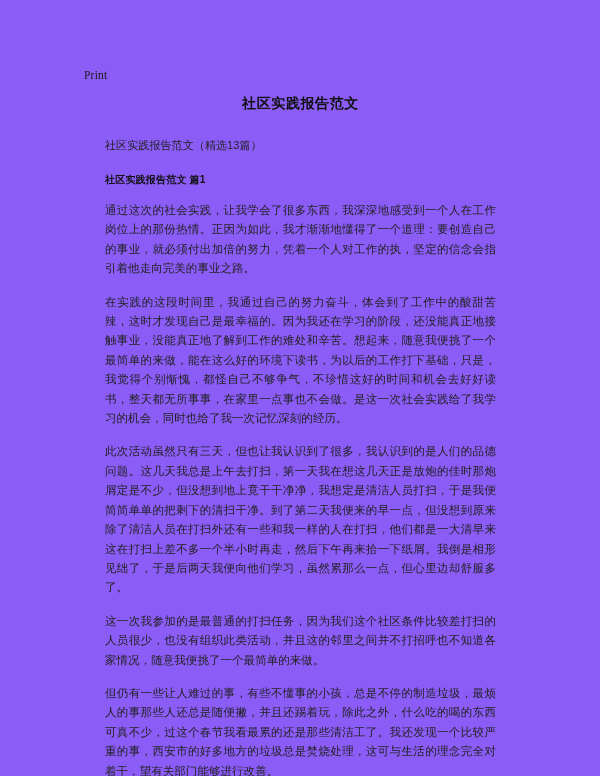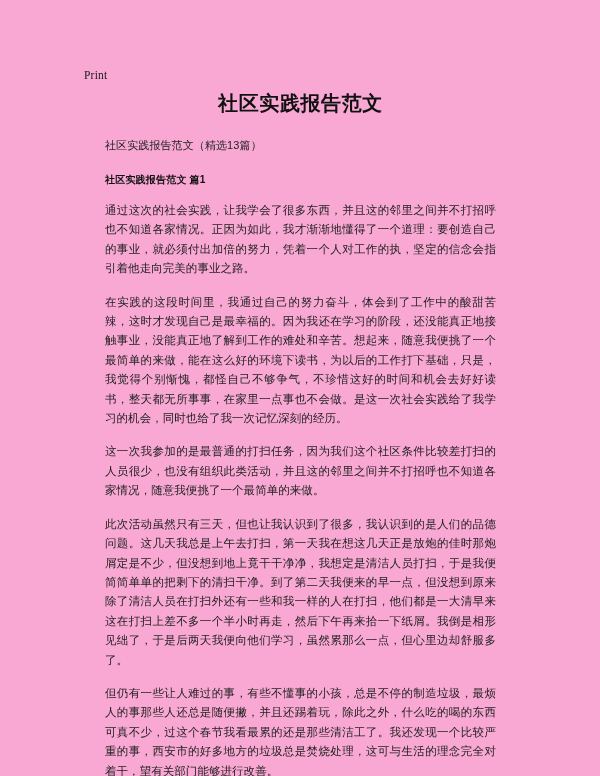--- a/index.html
+++ b/index.html
@@ -15,21 +15,21 @@
     font-family: "Liberation Sans", "DejaVu Sans", sans-serif;
     color: #1a1a1a;
     -webkit-font-smoothing: antialiased;
   }
 
   .page {
     position: relative;
     width: 600px;
     height: 776px;
     box-sizing: border-box;
-    background: #f9a8d4;
+    background: #8b5cf6;
   }
 
   
   .print-bar {
     position: absolute;
     left: 84px;
     top: 68px;
     font-family: "Liberation Serif", "DejaVu Serif", serif;
     font-size: 11.5px;
     line-height: 14px;
@@ -40,21 +40,21 @@
   
   .content {
     position: absolute;
     left: 105px;
     top: 92px;
     width: 391px;
   }
 
   .doc-title {
     font-family: "Liberation Sans", "DejaVu Sans", sans-serif;
-    font-size: 20px;
+    font-size: 14px;
     font-weight: bold;
     text-align: center;
     color: #111111;
     margin: 0 0 22px 0;
     letter-spacing: 0.6px;
     line-height: 22px;
   }
 
   .doc-subtitle {
     font-size: 11px;
@@ -95,21 +95,21 @@
   <div class="print-bar">Print</div>
 
   <div class="content">
 
     <h1 class="doc-title">社区实践报告范文</h1>
 
     <p class="doc-subtitle">社区实践报告范文（精选13篇）</p>
 
     <h2 class="section-heading">社区实践报告范文 篇1</h2>
 
-    <p class="para">通过这次的社会实践，让我学会了很多东西，并且这的邻里之间并不打招呼也不知道各家情况。正因为如此，我才渐渐地懂得了一个道理：要创造自己的事业，就必须付出加倍的努力，凭着一个人对工作的执，坚定的信念会指引着他走向完美的事业之路。</p>
+    <p class="para">通过这次的社会实践，让我学会了很多东西，我深深地感受到一个人在工作岗位上的那份热情。正因为如此，我才渐渐地懂得了一个道理：要创造自己的事业，就必须付出加倍的努力，凭着一个人对工作的执，坚定的信念会指引着他走向完美的事业之路。</p>
     <p class="para">在实践的这段时间里，我通过自己的努力奋斗，体会到了工作中的酸甜苦辣，这时才发现自己是最幸福的。因为我还在学习的阶段，还没能真正地接触事业，没能真正地了解到工作的难处和辛苦。想起来，随意我便挑了一个最简单的来做，能在这么好的环境下读书，为以后的工作打下基础，只是，我觉得个别惭愧，都怪自己不够争气，不珍惜这好的时间和机会去好好读书，整天都无所事事，在家里一点事也不会做。是这一次社会实践给了我学习的机会，同时也给了我一次记忆深刻的经历。</p>
+    <p class="para">此次活动虽然只有三天，但也让我认识到了很多，我认识到的是人们的品德问题。这几天我总是上午去打扫，第一天我在想这几天正是放炮的佳时那炮屑定是不少，但没想到地上竟干干净净，我想定是清洁人员打扫，于是我便简简单单的把剩下的清扫干净。到了第二天我便来的早一点，但没想到原来除了清洁人员在打扫外还有一些和我一样的人在打扫，他们都是一大清早来这在打扫上差不多一个半小时再走，然后下午再来拾一下纸屑。我倒是相形见绌了，于是后两天我便向他们学习，虽然累那么一点，但心里边却舒服多了。</p>
     <p class="para">这一次我参加的是最普通的打扫任务，因为我们这个社区条件比较差打扫的人员很少，也没有组织此类活动，并且这的邻里之间并不打招呼也不知道各家情况，随意我便挑了一个最简单的来做。</p>
-    <p class="para">此次活动虽然只有三天，但也让我认识到了很多，我认识到的是人们的品德问题。这几天我总是上午去打扫，第一天我在想这几天正是放炮的佳时那炮屑定是不少，但没想到地上竟干干净净，我想定是清洁人员打扫，于是我便简简单单的把剩下的清扫干净。到了第二天我便来的早一点，但没想到原来除了清洁人员在打扫外还有一些和我一样的人在打扫，他们都是一大清早来这在打扫上差不多一个半小时再走，然后下午再来拾一下纸屑。我倒是相形见绌了，于是后两天我便向他们学习，虽然累那么一点，但心里边却舒服多了。</p>
     <p class="para">但仍有一些让人难过的事，有些不懂事的小孩，总是不停的制造垃圾，最烦人的事那些人还总是随便撇，并且还踢着玩，除此之外，什么吃的喝的东西可真不少，过这个春节我看最累的还是那些清洁工了。我还发现一个比较严重的事，西安市的好多地方的垃圾总是焚烧处理，这可与生活的理念完全对着干，望有关部门能够进行改善。</p>
 
   </div>
 
 </div>
 
 </body></html>

